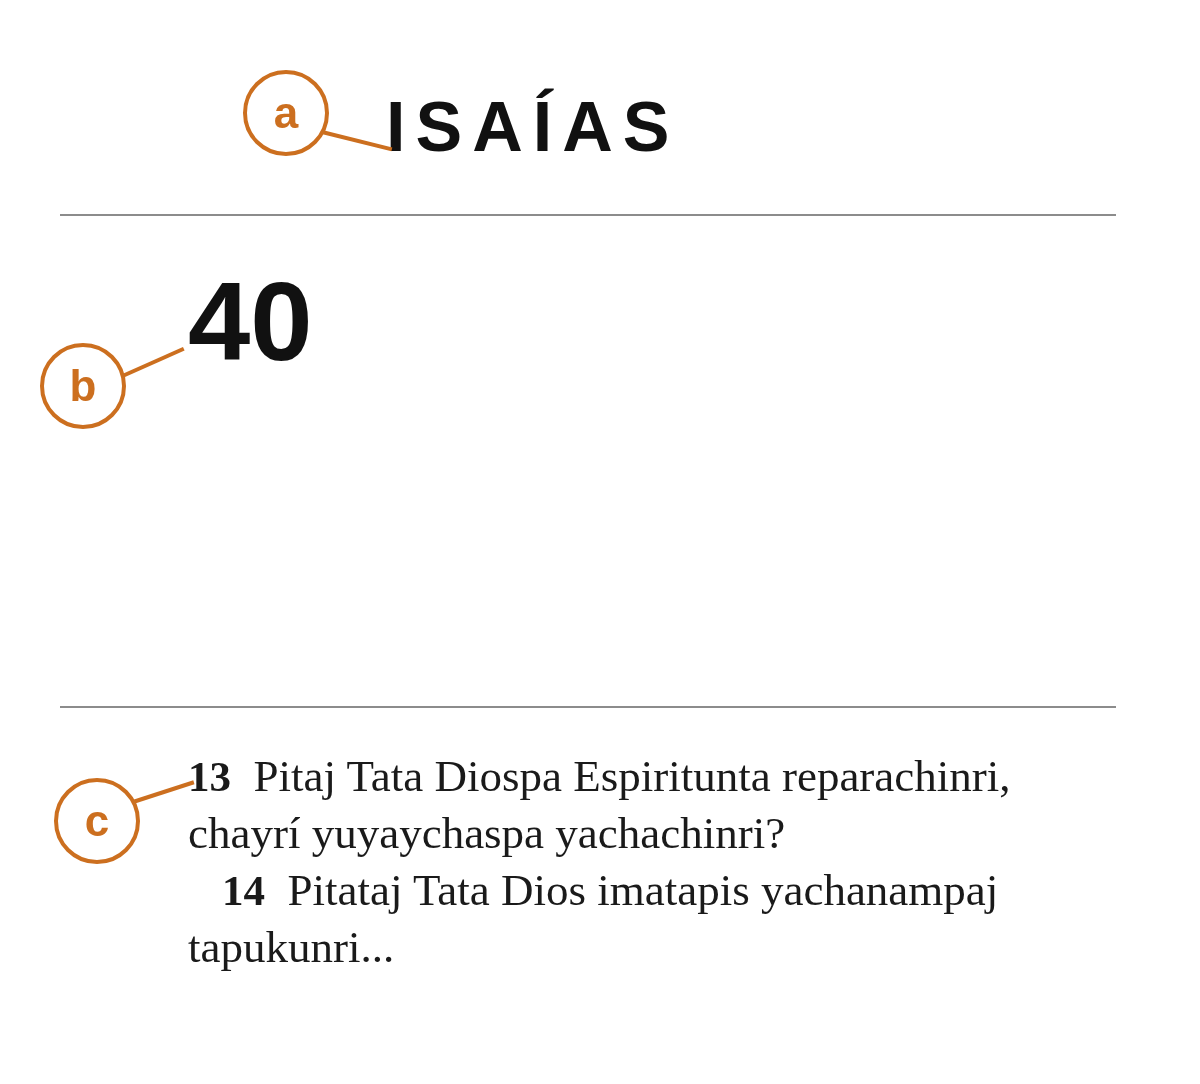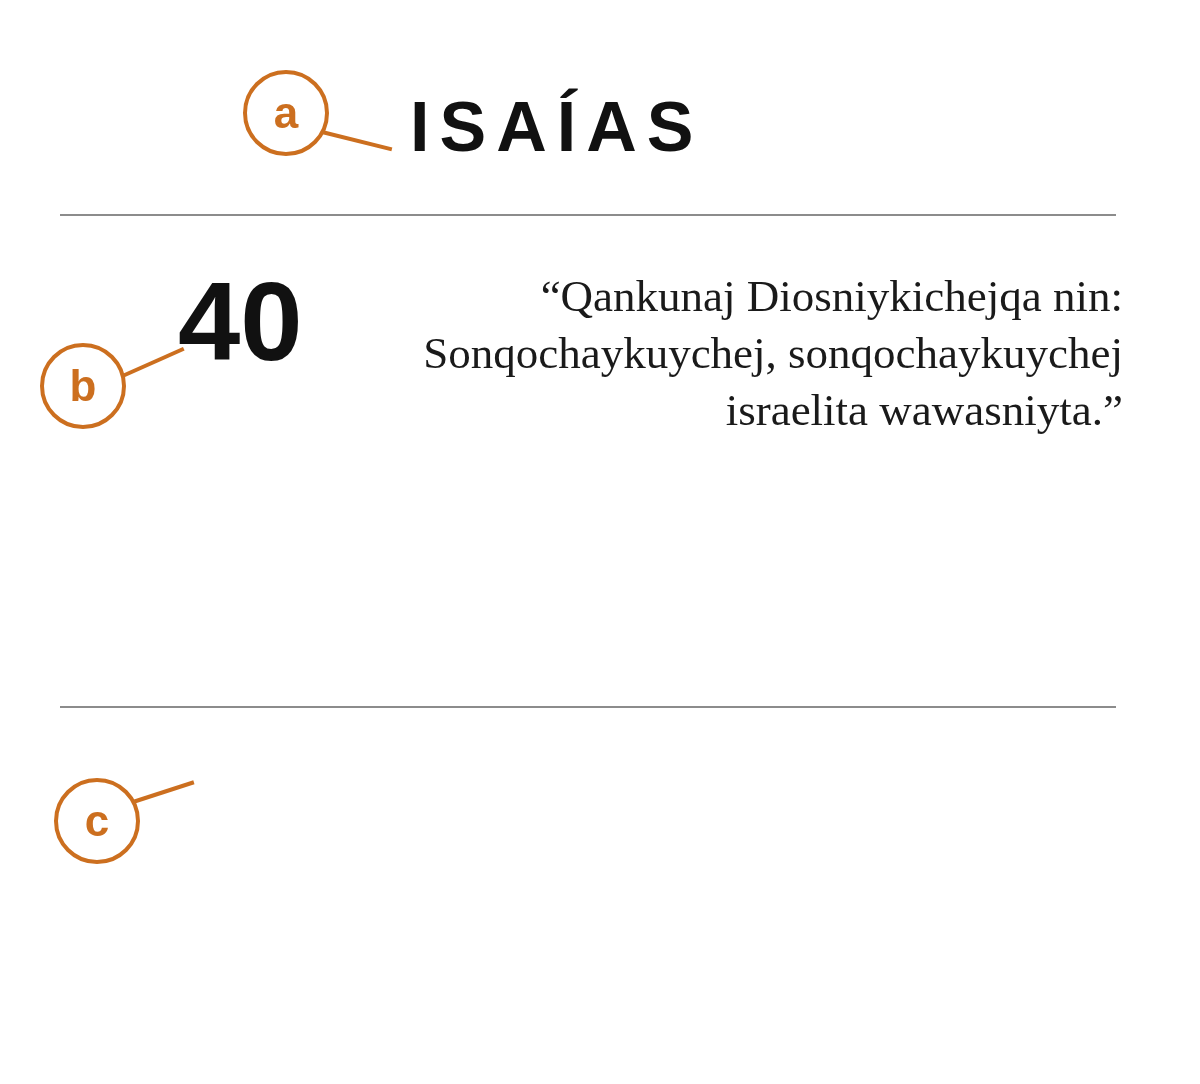--- a/index.html
+++ b/index.html
@@ -43,21 +43,21 @@
     position: absolute;
     height: 4px;
     background: #cc6f1f;
     transform-origin: left center;
     z-index: 4;
   }
 
   
   .book-title {
     position: absolute;
-    left: 410px;
+    left: 386px;
     top: 92px;
     font-family: "Liberation Sans", sans-serif;
     font-size: 70px;
     font-weight: 700;
     letter-spacing: 10px;
     color: #111111;
     line-height: 1;
   }
 
   
@@ -67,27 +67,27 @@
     width: 1056px;
     height: 2px;
     background: #8c8c8c;
   }
   .rule-top { top: 214px; }
   .rule-mid { top: 706px; }
 
   
   .block {
     position: absolute;
-    left: 178px;
+    left: 188px;
     width: 945px;
     font-family: "Liberation Serif", serif;
     font-size: 45px;
     line-height: 57px;
     color: #1a1a1a;
-    text-align: right;
+    text-align: left;
   }
   .block-1 { top: 268px; }
   .block-2 { top: 748px; }
 
   .chapter-num {
     float: left;
     font-family: "Liberation Sans", sans-serif;
     font-size: 112px;
     font-weight: 700;
     line-height: 96px;
@@ -122,26 +122,33 @@
 
   <div class="rule rule-top"></div>
 
   <div class="callout" style="left:40px; top:343px;">
     <span>b</span>
   </div>
   <div class="leader" style="left:118px; top:376px; width:72px; transform: rotate(-24deg);"></div>
 
   <div class="block block-1">
     <span class="chapter-num">40</span>
-    <p class="para">
-      <span>“Qankunaj Diosniykichejqa nin: Sonqochaykuychej, sonqochaykuychej israelita wawasniyta.”</span>
-    </p>
   </div>
 
   <div class="rule rule-mid"></div>
 
   <div class="callout" style="left:54px; top:778px;">
     <span>c</span>
   </div>
   <div class="leader" style="left:133px; top:800px; width:64px; transform: rotate(-18deg);"></div>
 
+  <div class="block block-2">
+    <p class="para">
+      <span class="verse-num">13</span>&nbsp;
+      <span>Pitaj Tata Diospa Espiritunta reparachinri, chayrí yuyaychaspa yachachinri?</span>
+    </p>
+    <p class="para">
+      <span class="verse-num">14</span>&nbsp;
+      <span>Pitataj Tata Dios imatapis yachanampaj tapukunri...</span>
+    </p>
+  </div>
 
 </div>
 
 </body></html>

